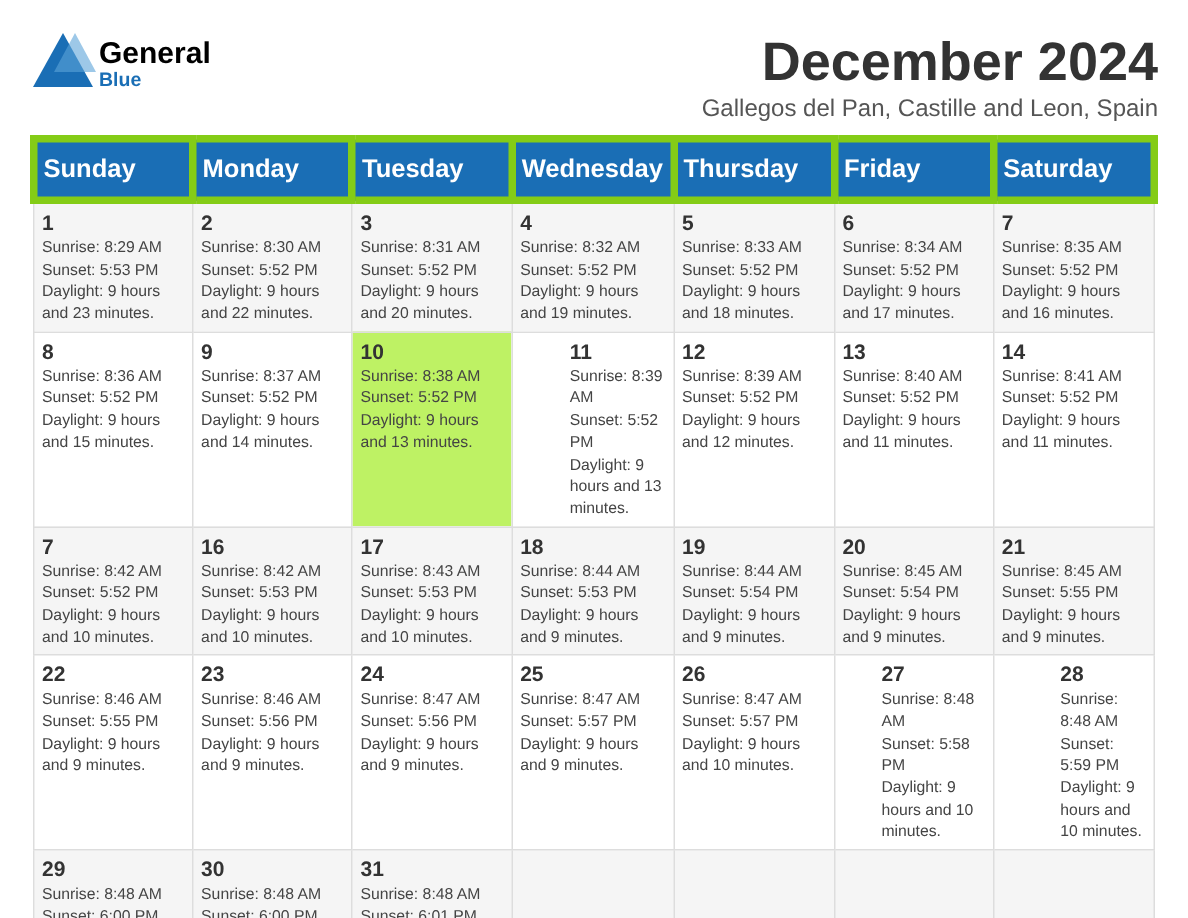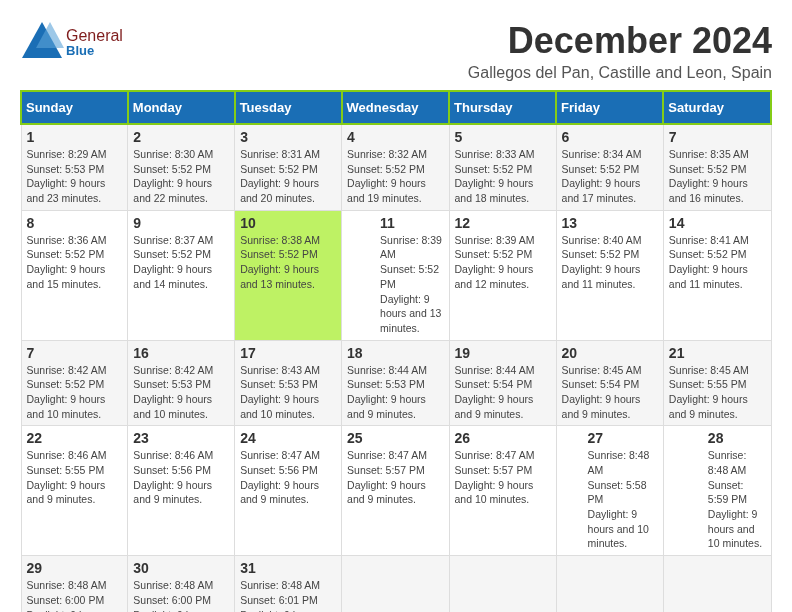--- a/index.html
+++ b/index.html
@@ -32,23 +32,23 @@
     .calendar {
       width: 100%;
       border-collapse: collapse;
       font-size: 11px;
     }
     .calendar thead tr th {
       background-color: #1a6eb5;
       color: #fff;
       padding: 8px 4px;
       text-align: left;
-      font-size: 13px;
+      font-size: 17px;
       font-weight: bold;
-      border: 2px solid #84cc16;
+      border: 5px solid #84cc16;
     }
     .calendar tbody tr td {
       vertical-align: top;
       padding: 4px 5px;
       border: 1px solid #ddd;
       width: 108px;
       min-height: 80px;
       background: #fff;
     }
     .calendar tbody tr:nth-child(odd) td {
@@ -73,23 +73,23 @@
       display: flex;
       align-items: center;
       gap: 2px;
     }
     .logo-text-group {
       display: flex;
       flex-direction: column;
       line-height: 1.0;
     }
     .logo-general {
-      font-size: 16px;
-      font-weight: normal;
-      color: #7f1d1d;
+      font-size: 20px;
+      font-weight: bold;
+      color: #000000;
     }
     .logo-blue {
       font-size: 13px;
       font-weight: bold;
       color: #1a6eb5;
     }
   </style>
 </head>
 <body>
 

